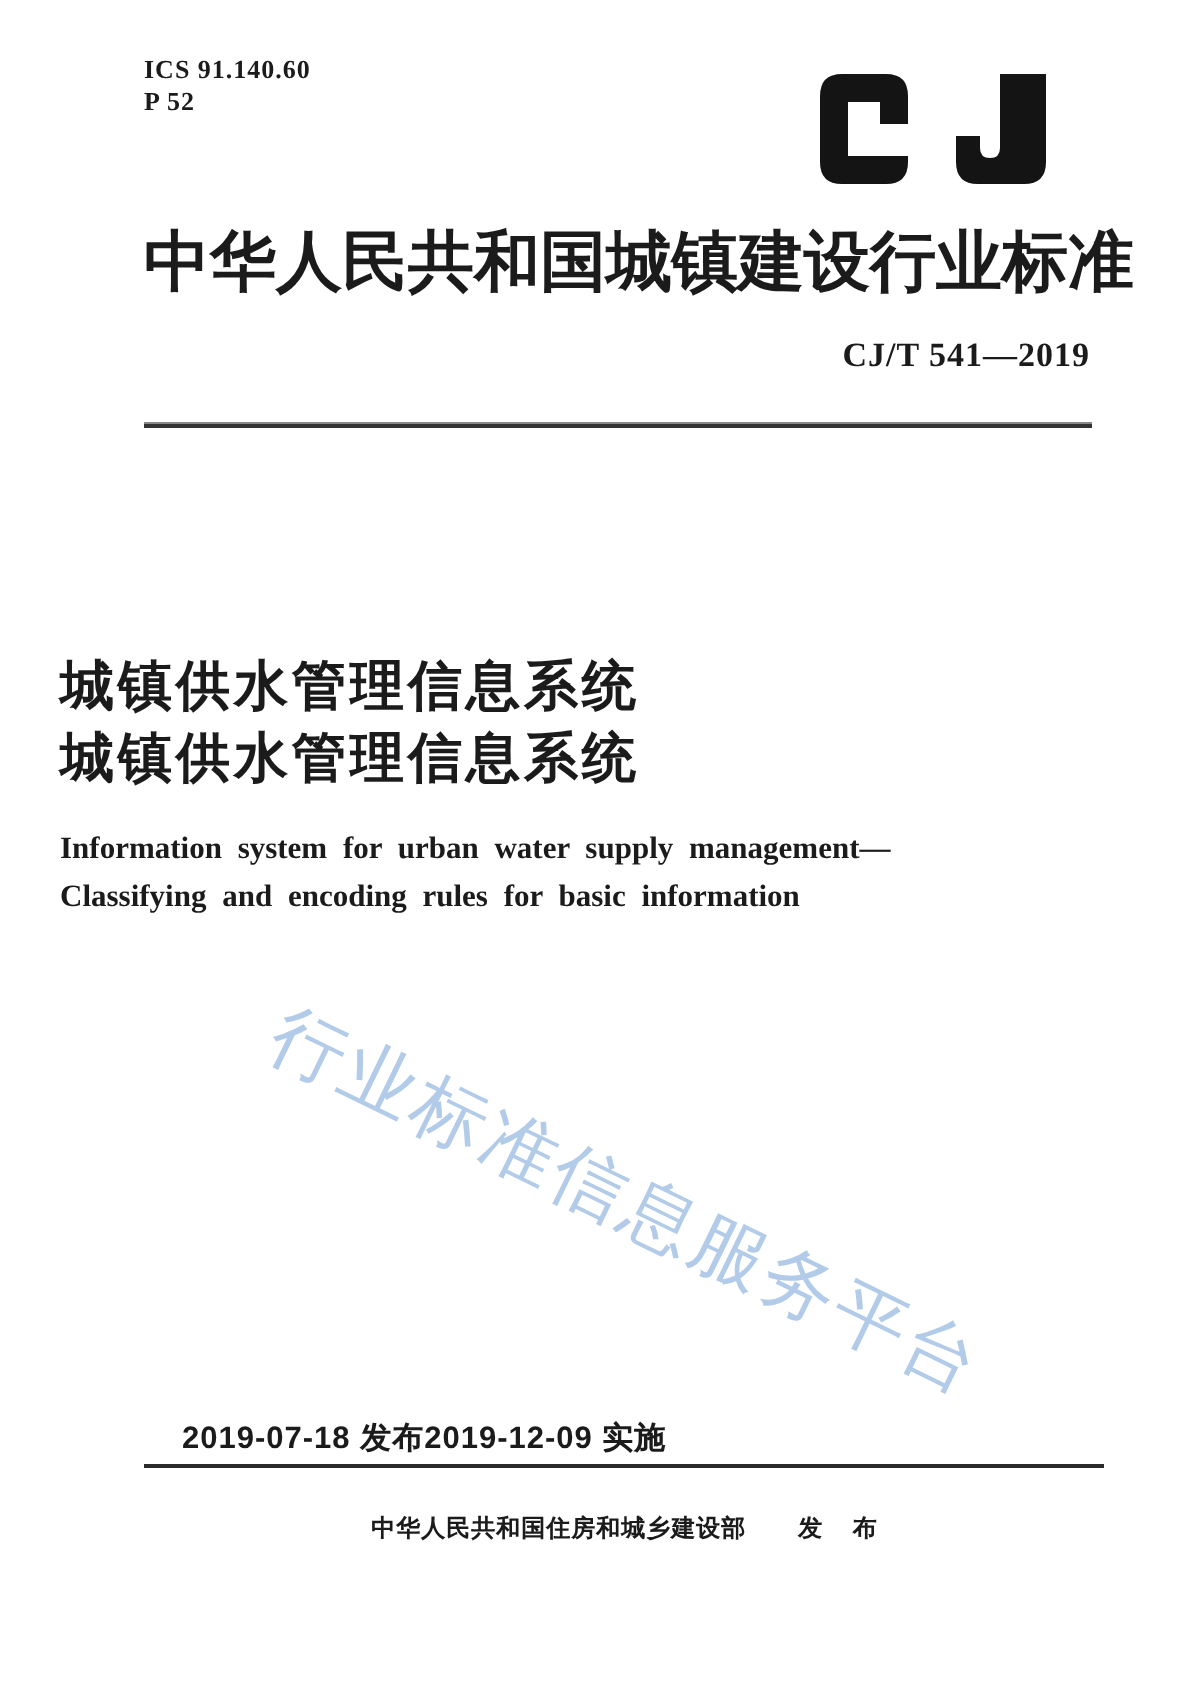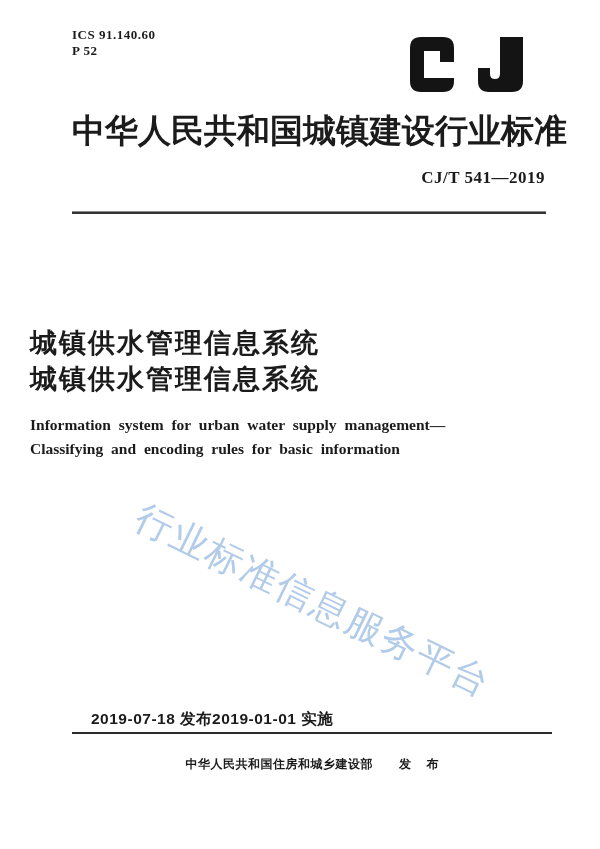--- a/index.html
+++ b/index.html
@@ -174,21 +174,21 @@
 
   <div class="title-en-wrap">
     <div>Information system for urban water supply management—</div>
     <div>Classifying and encoding rules for basic information</div>
   </div>
 
   <div class="watermark" style="color: rgb(178, 203, 233);">行业标准信息服务平台</div>
 
   <div class="dates-row">
     <span>2019-07-18 发布</span>
-    <span>2019-01-01 实施</span>
+    <span>2019-12-09 实施</span>
   </div>
 
   <div class="rule-bottom"></div>
 
   <div class="publisher-row">
     <span>中华人民共和国住房和城乡建设部</span><span class="action">发 布</span>
   </div>
 
 </div>
 

